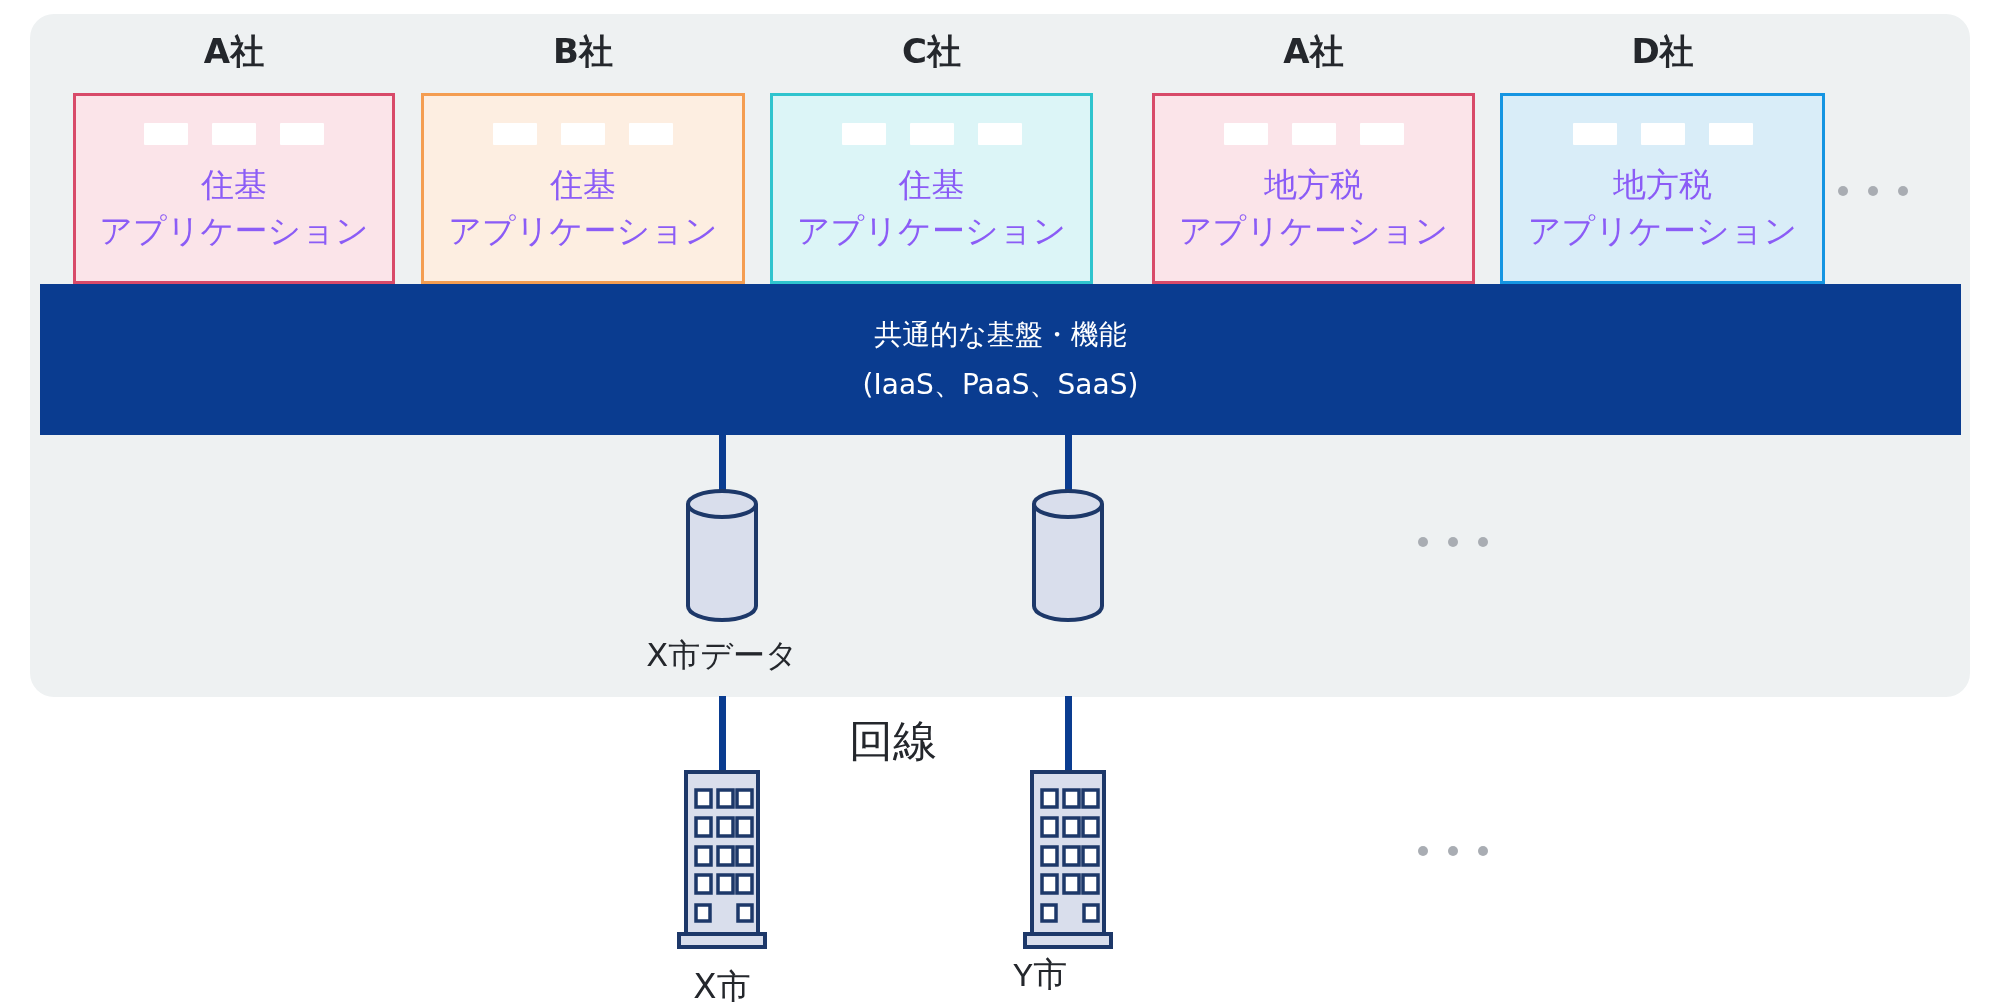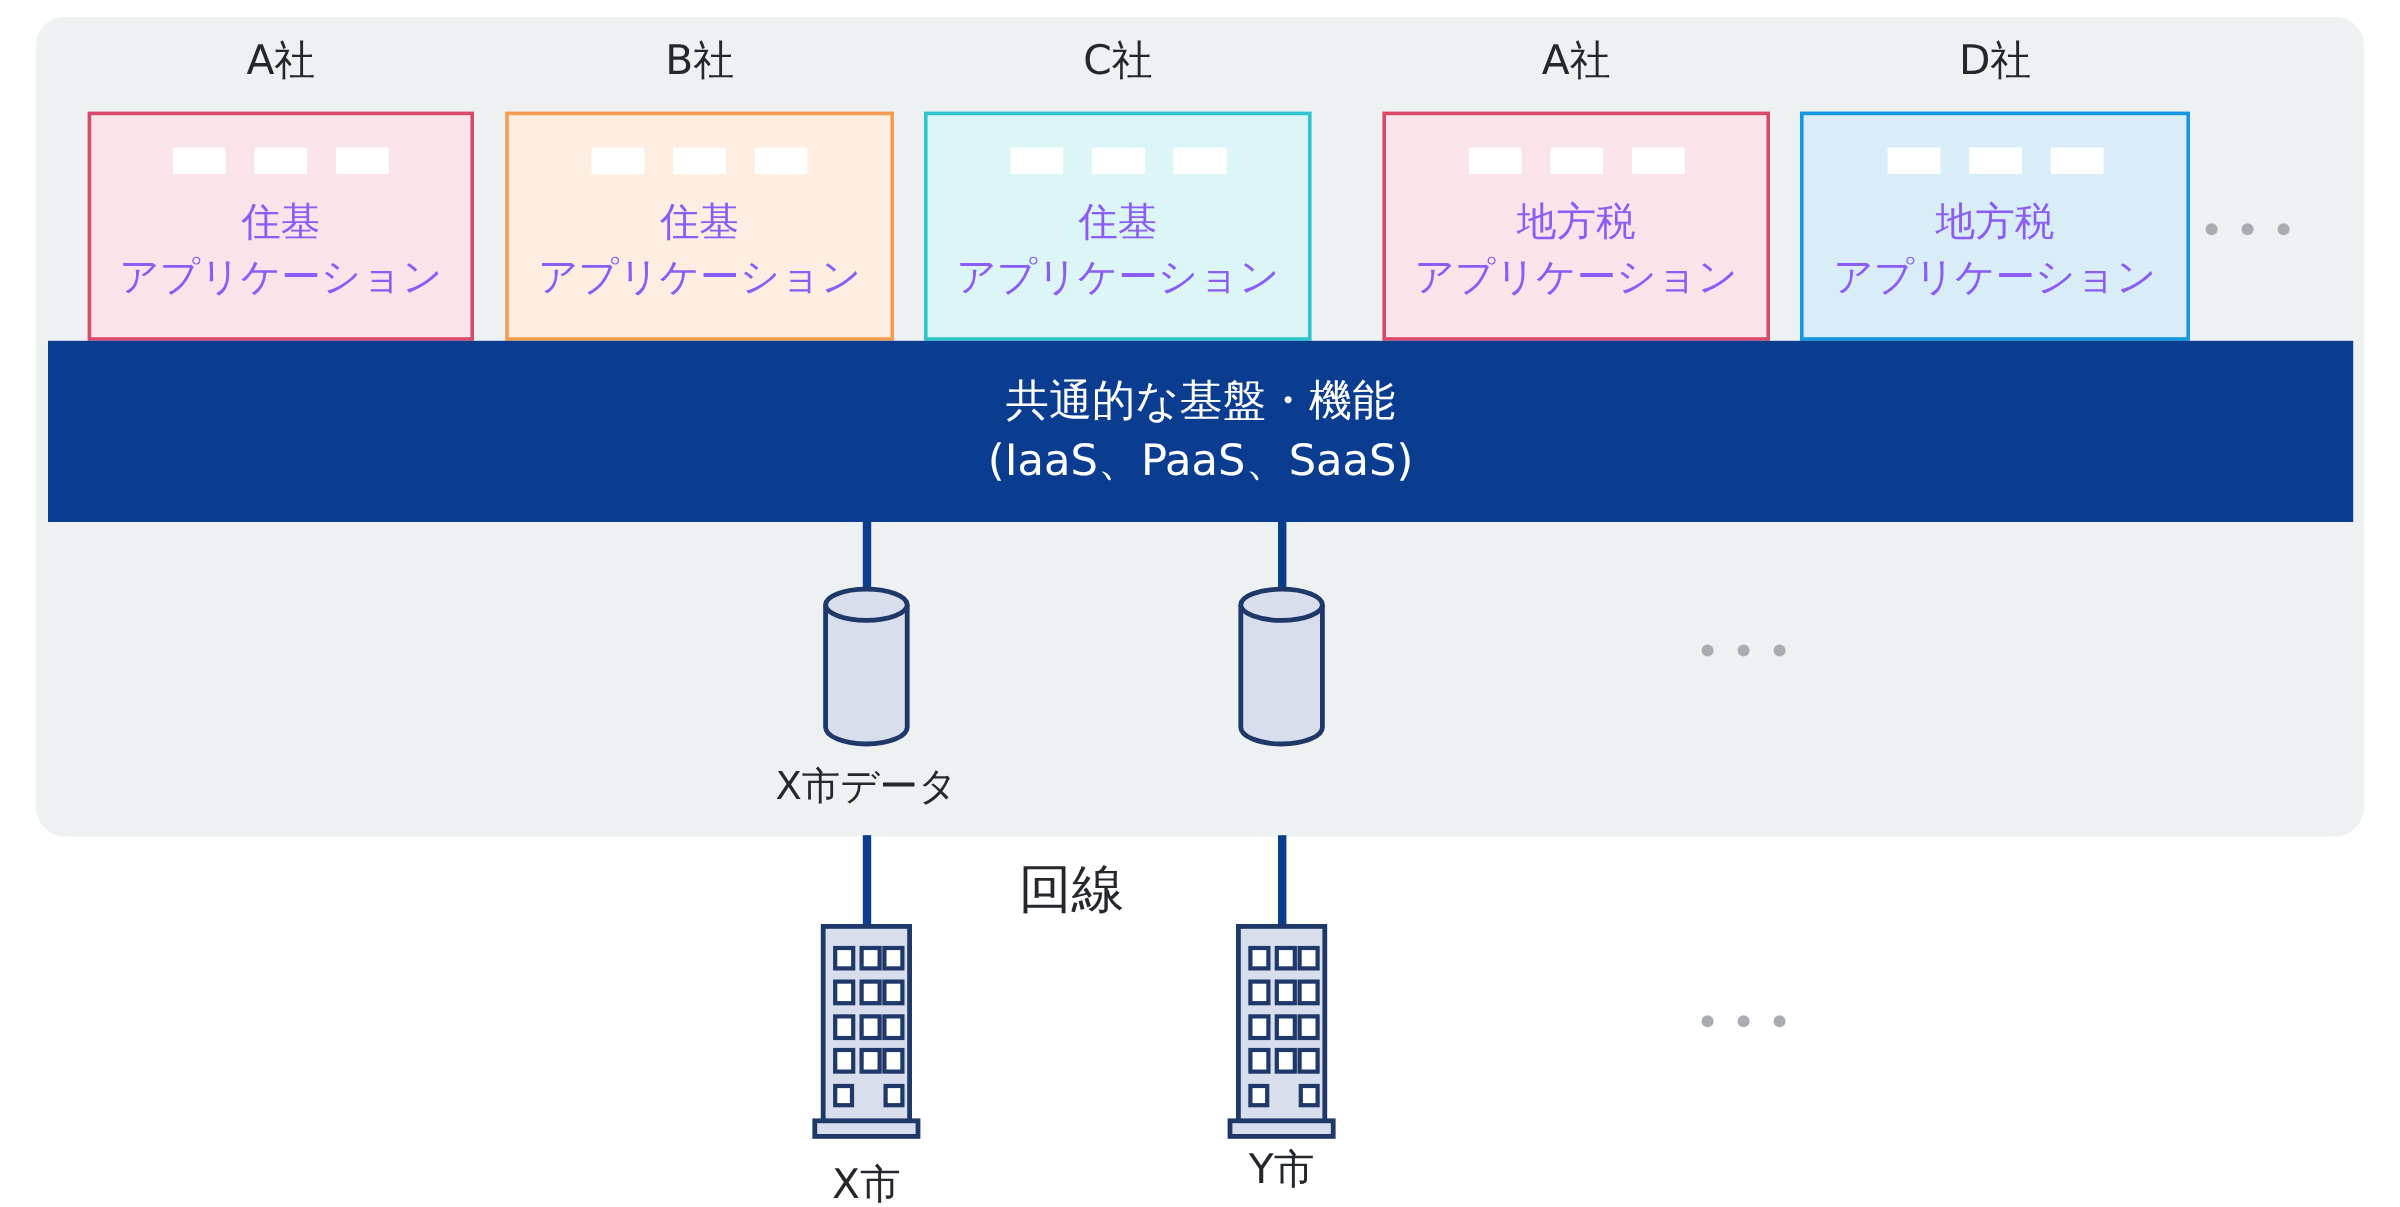--- a/index.html
+++ b/index.html
@@ -26,20 +26,21 @@
   }
 
   
   .company-label {
     top: 28px; height: 46px;
     font-size: 34px;
     line-height: 46px;
     text-align: center;
     color: #24272c;
     white-space: nowrap;
+    font-weight: bold;
   }
   .app-box {
     top: 93px; height: 191px;
     border-style: solid;
     border-width: 3px;
   }
   .dash-row {
     position: absolute;
     left: 0; right: 0; top: 27px;
     display: flex;
@@ -74,21 +75,21 @@
     width: 1921px; height: 151px;
     background: #0a3c90;
     display: flex;
     flex-direction: column;
     align-items: center;
     justify-content: center;
     gap: 10px;
   }
   .platform-bar span {
     color: #ffffff;
-    font-size: 36px;
+    font-size: 28px;
     line-height: 40px;
     white-space: nowrap;
   }
 
   
   .v-line {
     width: 7px;
     background: #0a3c90;
   }
   .line-x-top { left: 719px;  top: 434px; height: 58px; }
@@ -124,21 +125,21 @@
   .building-y { left: 1022px; top: 770px; }
 
   .city-label {
     width: 200px;
     top: 952px;
     text-align: center;
     font-size: 34px;
     white-space: nowrap;
   }
   .city-label-x { left: 622px; margin-top: 12px; }
-  .city-label-y { left: 968px; }
+  .city-label-y { left: 940px; font-family: Liberation Mono, monospace; }
 
   
   .dots {
     display: flex;
     gap: 20px;
   }
   .dots i {
     width: 10px; height: 10px;
     border-radius: 50%;
     background: #a9adb3;

